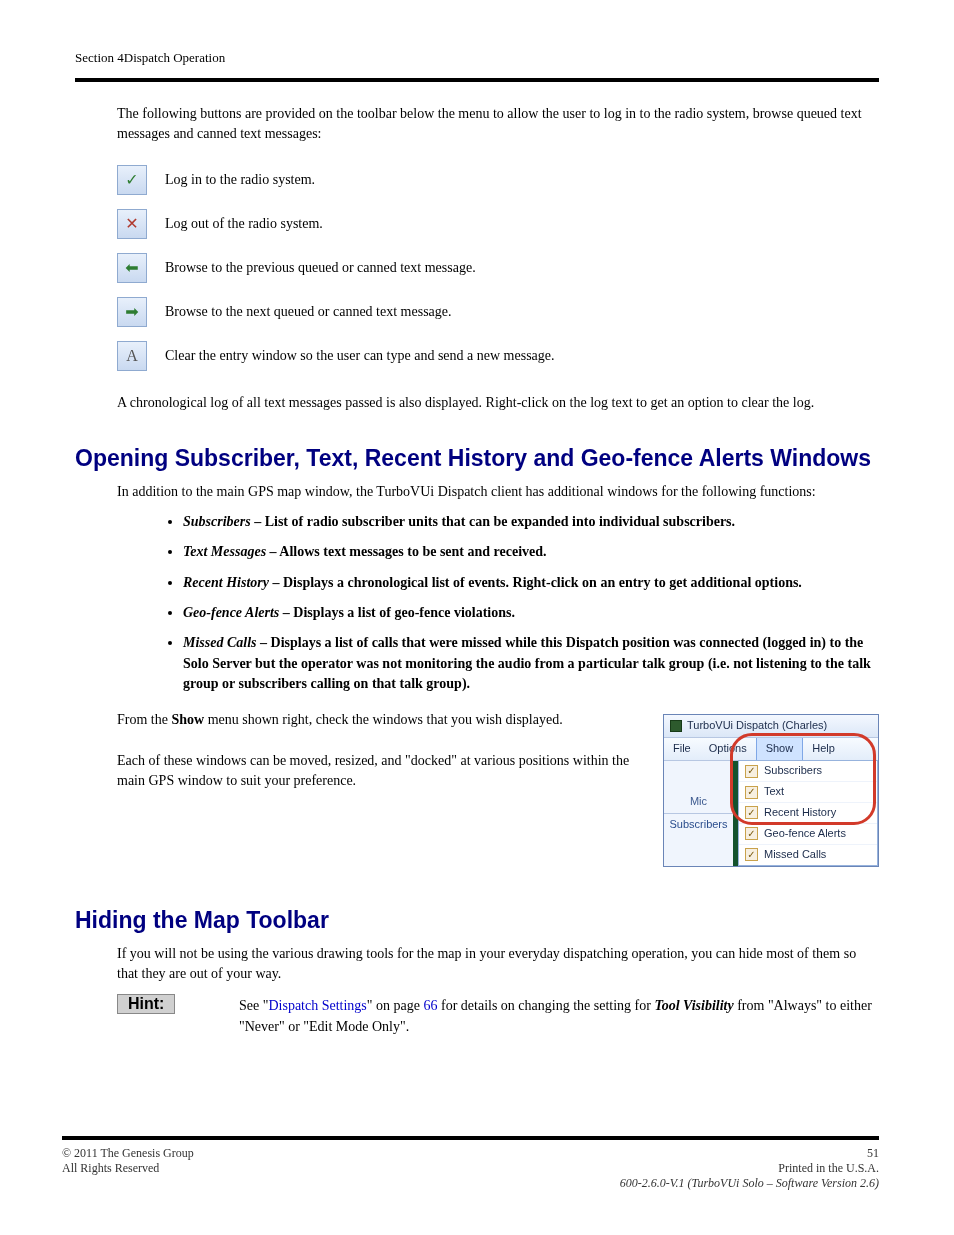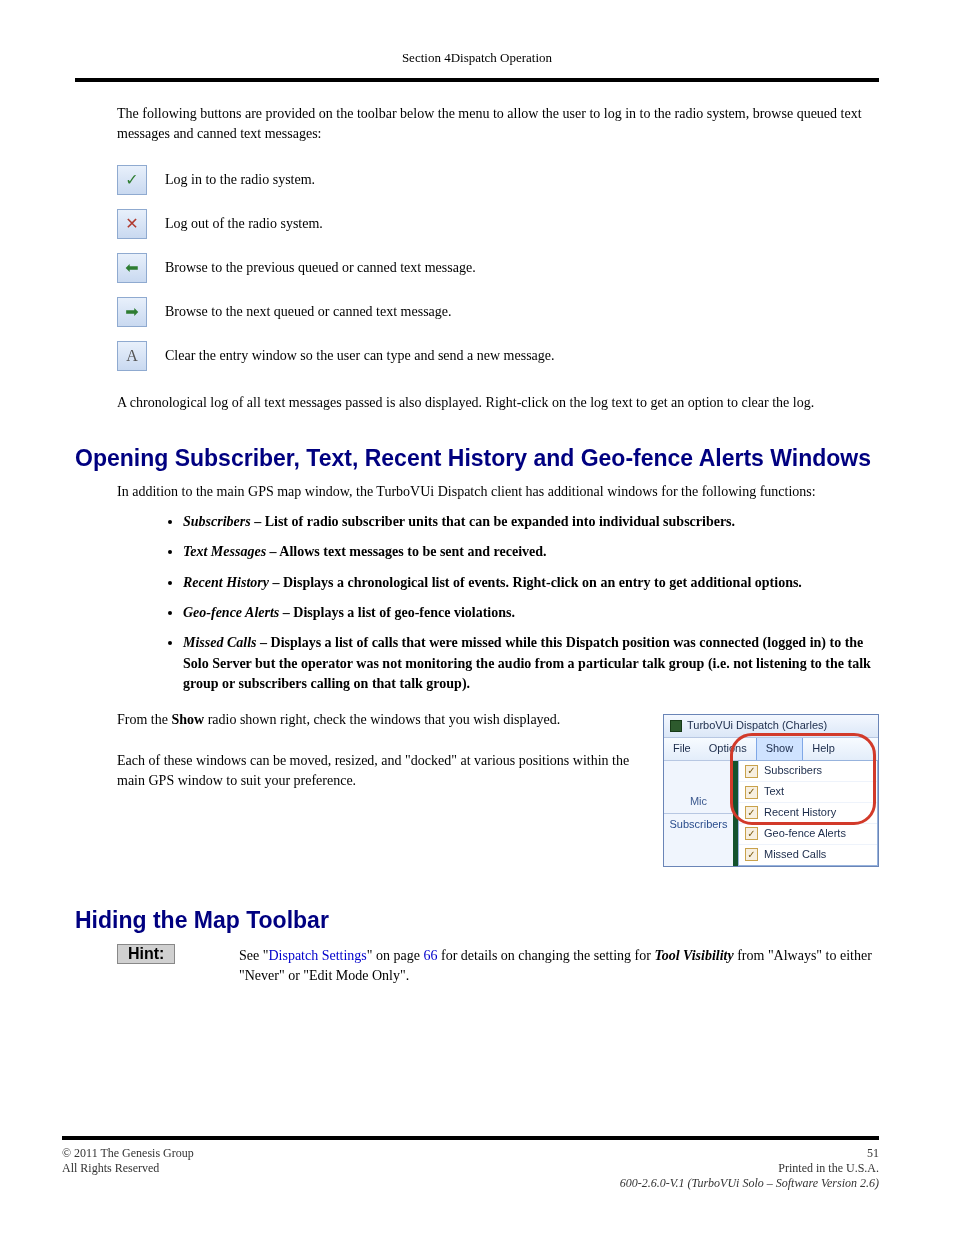--- a/index.html
+++ b/index.html
@@ -14,21 +14,21 @@
   .page {
     padding: 50px 75px 40px 75px;
   }
   .header-bar {
     border-top: 4px solid #000;
     margin-top: 12px;
     margin-bottom: 8px;
   }
   .header-row {
     display: flex;
-    justify-content: center;
+    justify-content: flex-start;
     font-size: 13px;
     margin-bottom: 4px;
   }
   .header-row .left { }
   .header-row .right { }
 
   .body-text {
     font-size: 14px;
     line-height: 1.45;
     margin-left: 42px;
@@ -306,27 +306,30 @@
             <div class="item">
                 <span class="chk">✓</span>
                 <span>Missed Calls</span>
               </div>
           </div>
         </div>
         <div class="redcircle"></div>
       </div>
     </div>
     <p>
-      <span>From the </span><span class="bold">Show</span><span> radio shown right, check the windows that you wish displayed.</span>
+      <span>From the </span><span class="bold">Show</span><span> menu shown right, check the windows that you wish displayed.</span>
     </p>
     <p class="spaced">Each of these windows can be moved, resized, and "docked" at various positions within the main GPS window to suit your preference.</p>
   </div>
 
   <h2 class="sec">Hiding the Map Toolbar</h2>
 
+  <div class="body-text" style="margin-top:8px">
+    <p>If you will not be using the various drawing tools for the map in your everyday dispatching operation, you can hide most of them so that they are out of your way.</p>
+  </div>
 
   <div class="hint">
     <span class="hint-label">Hint:</span>
     <div class="hint-body">
       <span>See "</span><span class="link">Dispatch Settings</span><span>" on page </span><span class="link">66</span><span> for details on changing the setting for </span><span class="bold ital">Tool Visibility</span><span> from "Always" to either "Never" or "Edit Mode Only".</span>
     </div>
   </div>
 
 </div>
 

